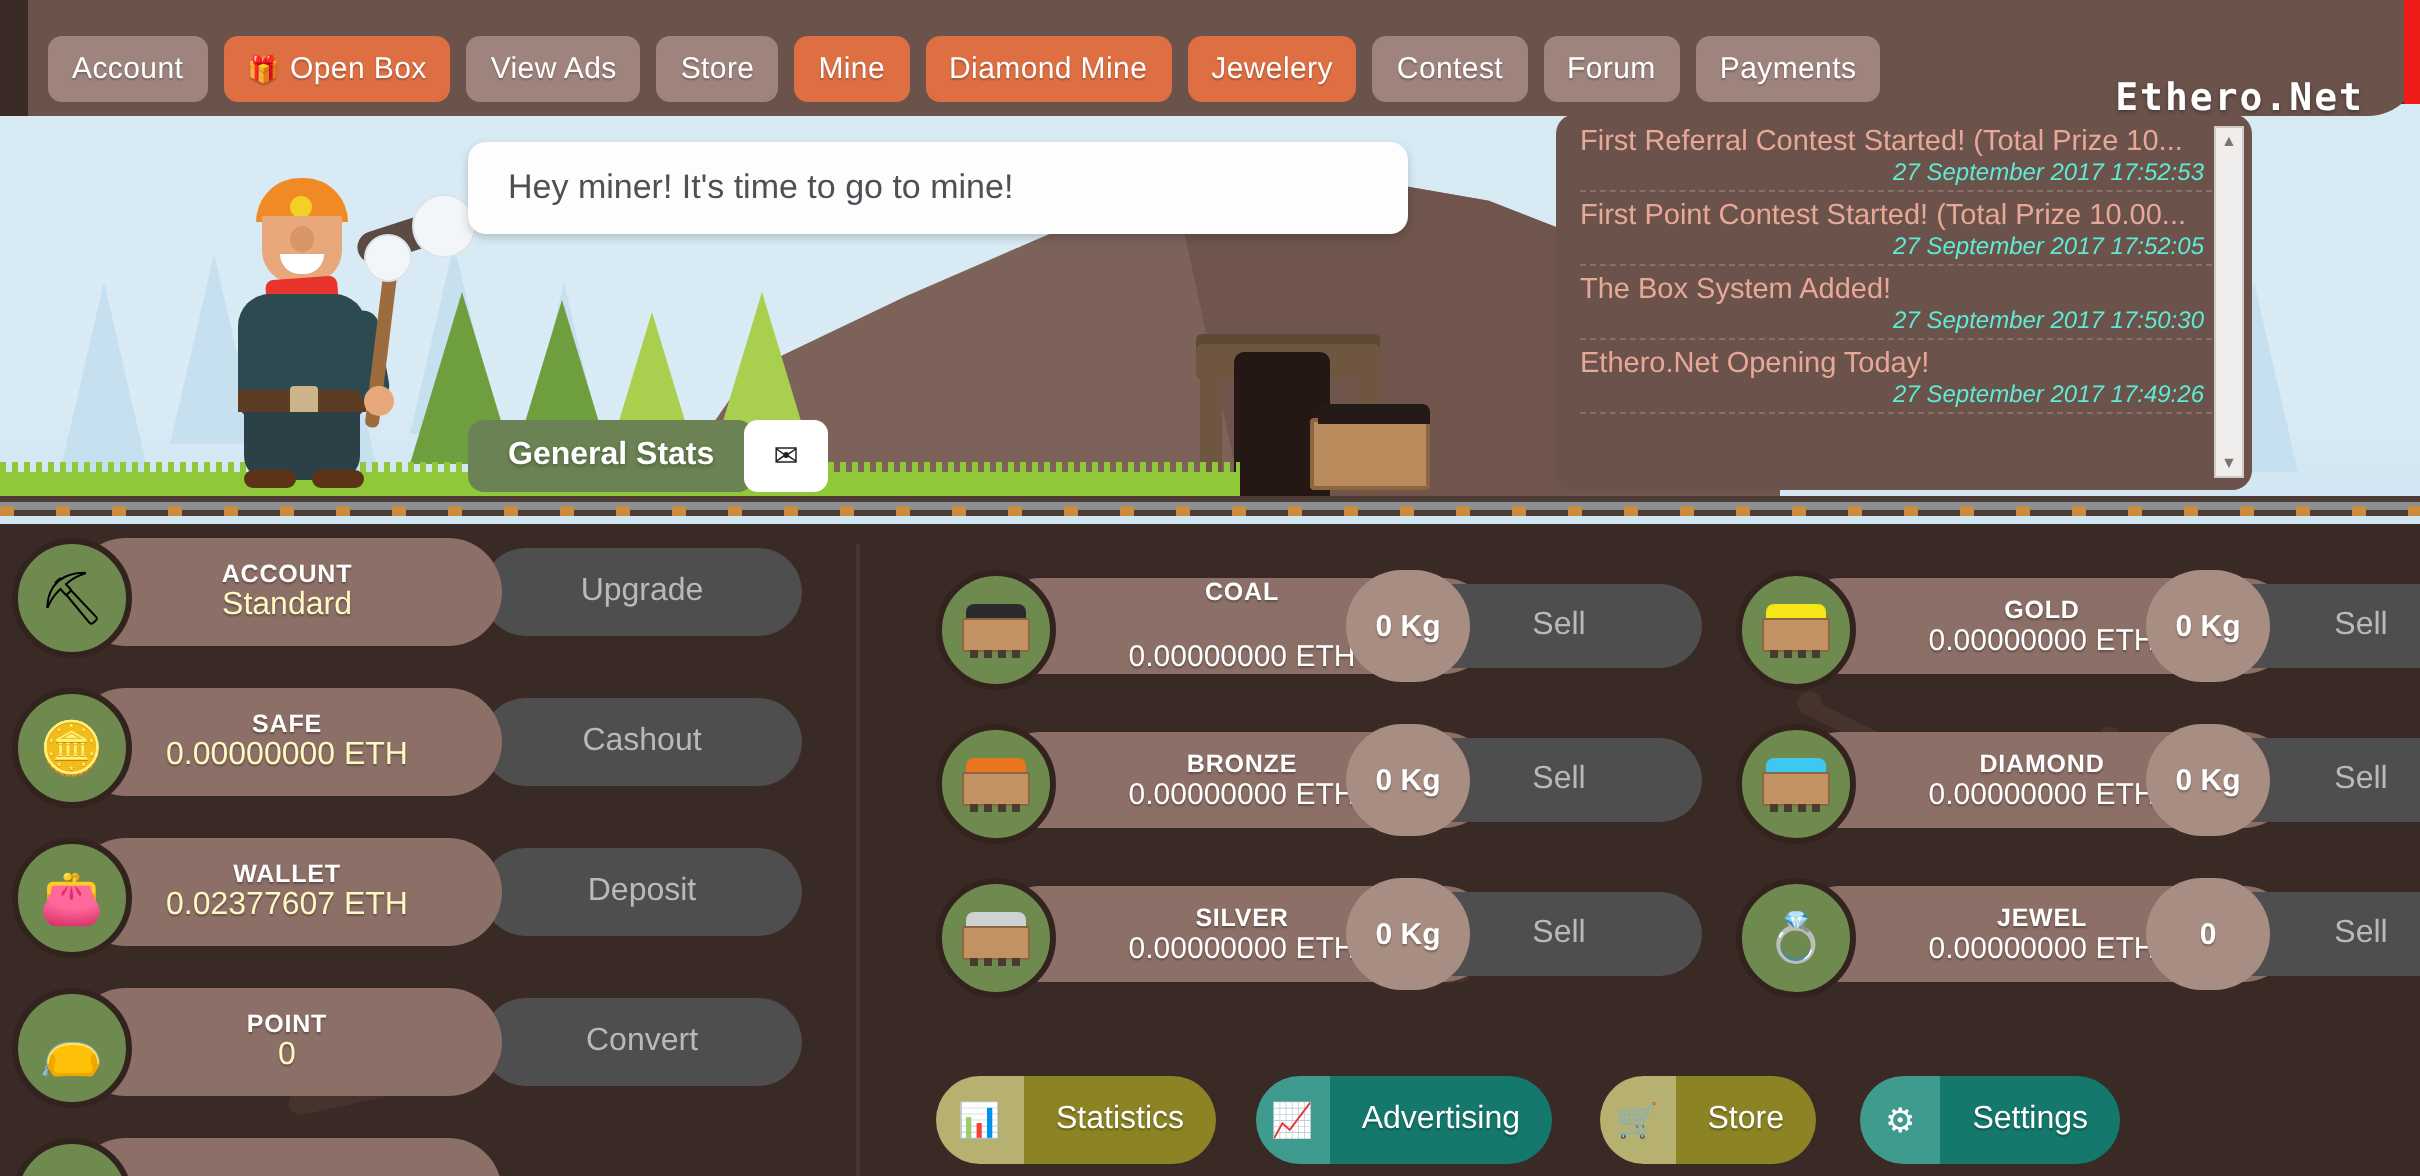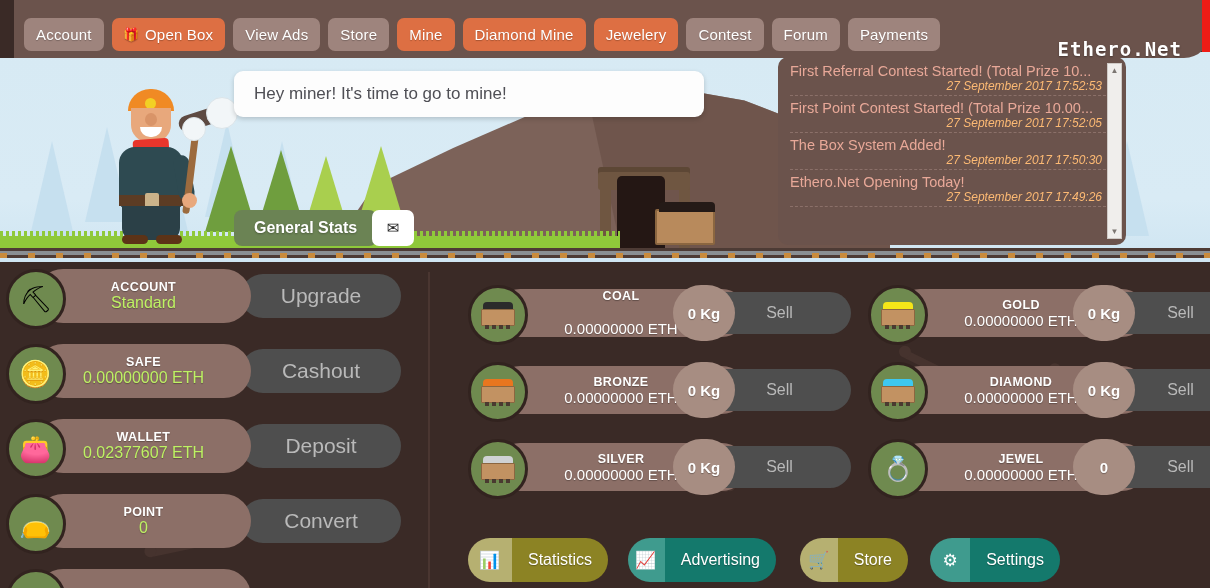--- a/index.html
+++ b/index.html
@@ -230,21 +230,21 @@
     padding: 6px 8px 6px 12px;
   }
   #news-list { width: 316px; height: 176px; overflow: hidden; }
   .news-item { padding-bottom: 2px; border-bottom: 1px dashed #8b7069; margin-bottom: 4px; }
   .news-title {
     font-size: 14.5px; color: #e8a898;
     white-space: nowrap; overflow: hidden; text-overflow: ellipsis;
     cursor: pointer;
   }
   .news-date {
-    font-size: 12px; color: #fdba74; font-style: italic;
+    font-size: 12px; color: #5eead4; font-style: italic;
     text-align: right; padding-right: 4px;
   }
   #news-scrollbar {
     position: absolute; right: 4px; top: 6px; width: 15px; height: 176px;
     background: #f0eeec; border: 1px solid #cfcac6;
     cursor: pointer;
   }
   .sb-arrow {
     position: absolute; left: 0; width: 13px; height: 13px;
     display: flex; align-items: center; justify-content: center;
@@ -273,36 +273,36 @@
 
   
   .srow {
     position: absolute; left: 6px; width: 395px; height: 54px;
     z-index: 6;
   }
   .srow-btn {
     position: absolute; right: 0; top: 5px; width: 160px; height: 44px;
     background: #4e4e4e; border-radius: 22px;
     display: flex; align-items: center; justify-content: center;
-    color: #b9b9b9; font-size: 21px;
+    color: #b9b9b9; font-size: 16px;
     cursor: pointer;
   }
   .srow-pill {
     position: absolute; left: 30px; top: 0; width: 215px; height: 54px;
     background: #8c6f67; border-radius: 27px;
     display: flex; flex-direction: column; align-items: center; justify-content: center;
     z-index: 2;
   }
   .srow-label {
     font-size: 12.5px; font-weight: bold; color: #fff;
     letter-spacing: .4px;
     text-shadow: 0 1px 1px rgba(0,0,0,.3);
   }
   .srow-value {
-    font-size: 16px; color: #bef264;
+    font-size: 16px; color: #fef9c3;
     text-shadow: 0 1px 1px rgba(0,0,0,.3);
   }
   .srow-icon {
     position: absolute; left: 0; top: 0; width: 60px; height: 60px;
     background: #6f8a4f; border: 3px solid #32231f; border-radius: 50%;
     display: flex; align-items: center; justify-content: center;
     font-size: 26px;
     z-index: 3;
   }
 

